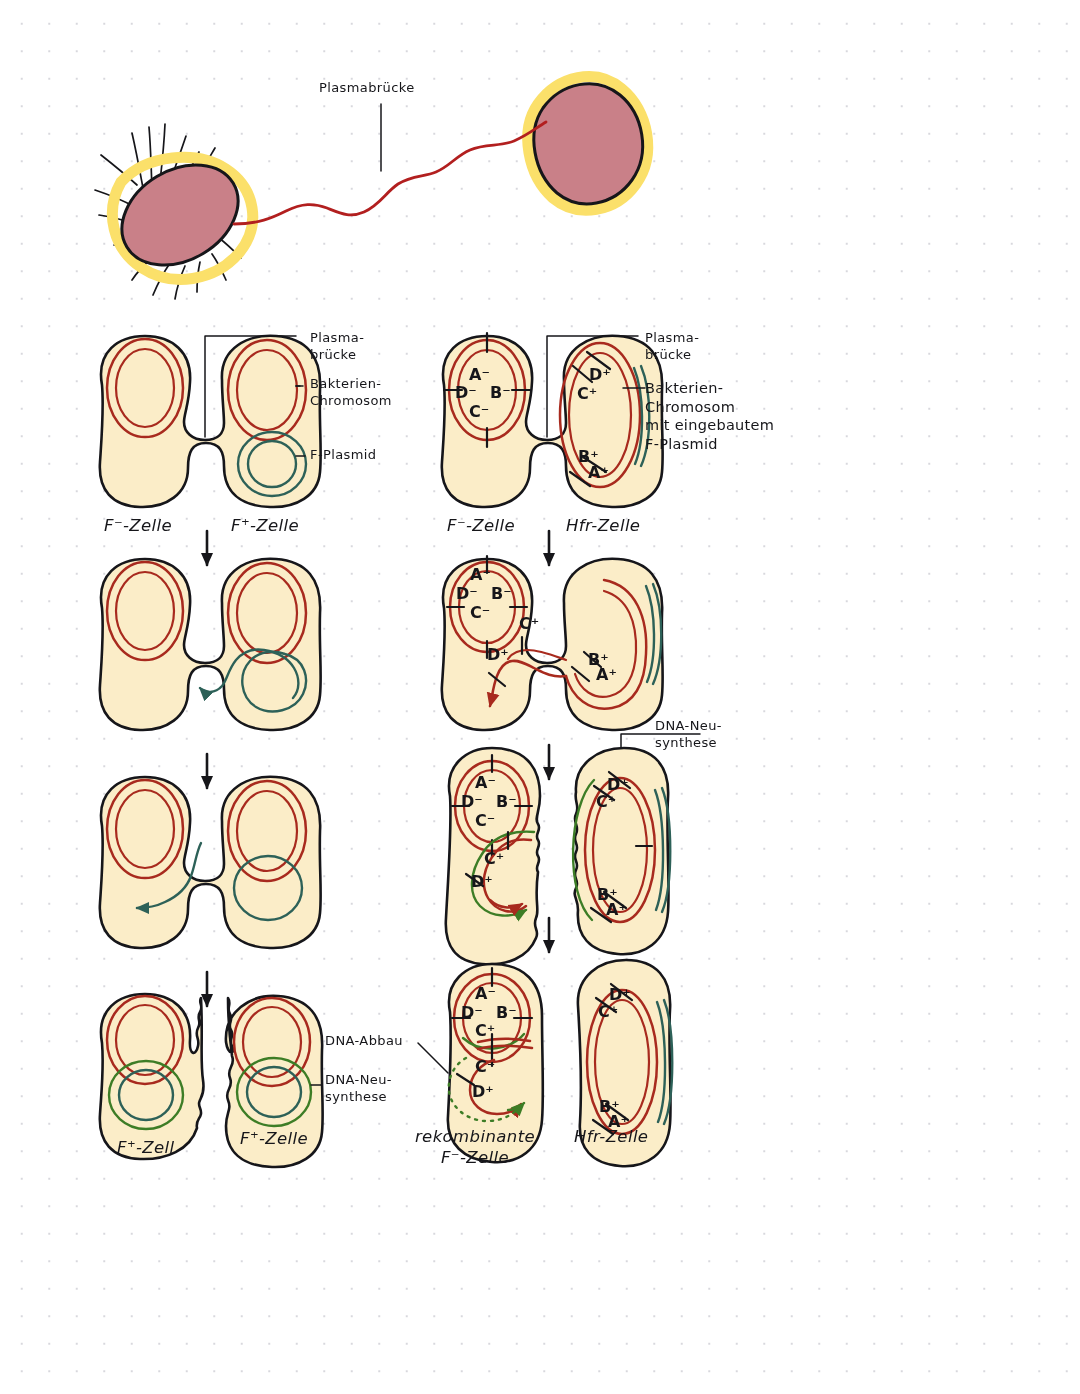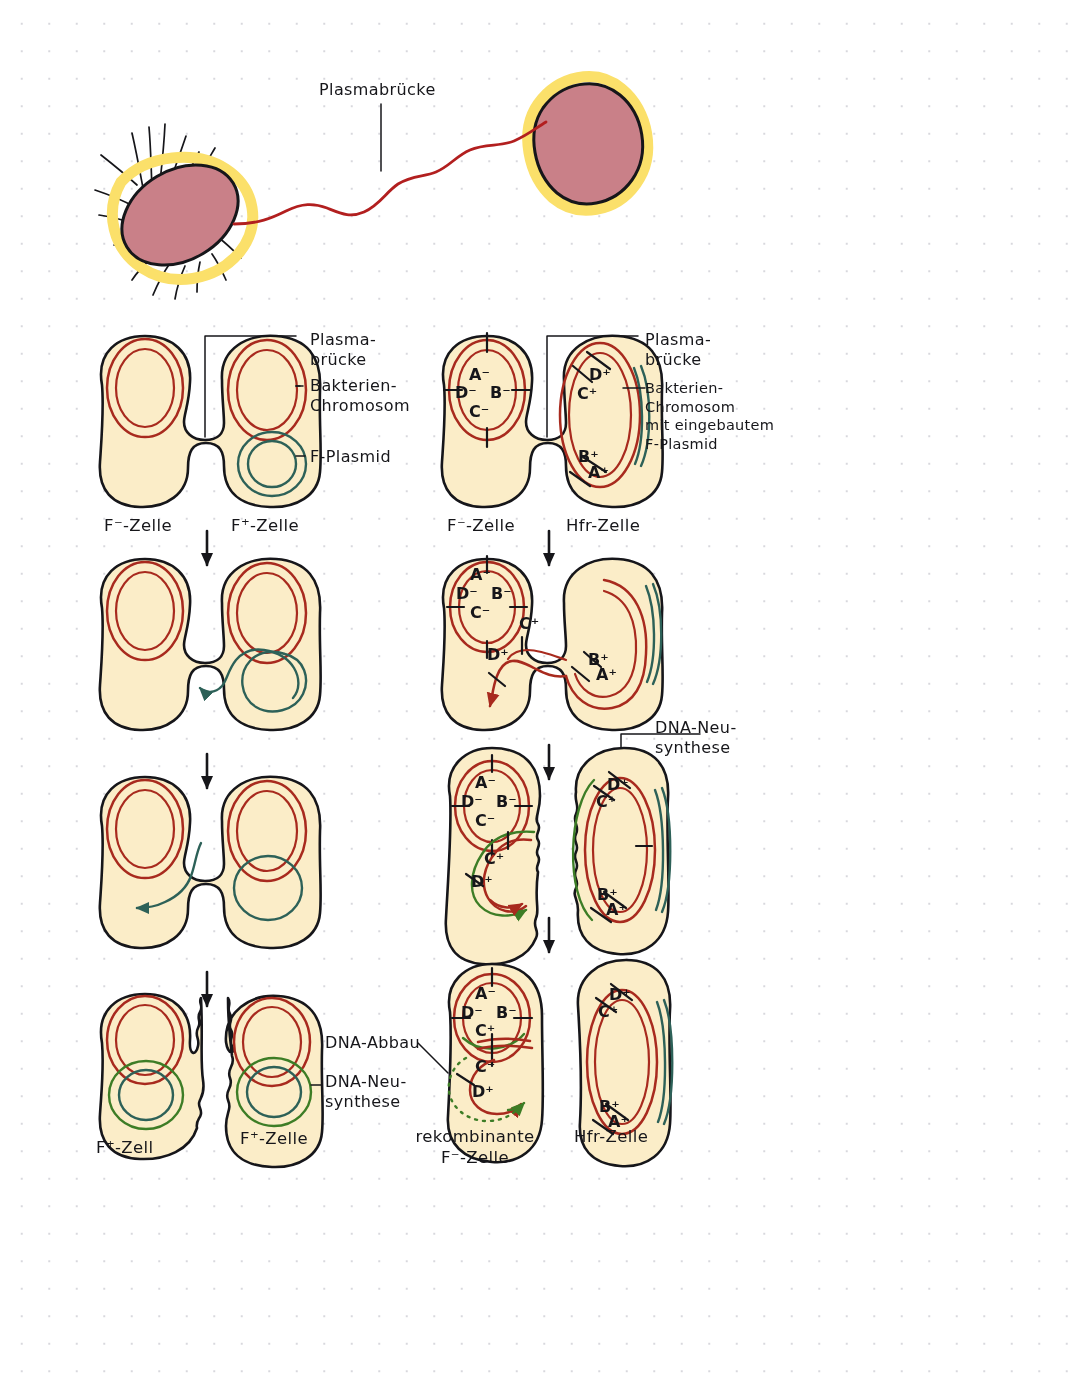--- a/index.html
+++ b/index.html
@@ -11,28 +11,28 @@
     background-position:8px 10px;
     font-family:"DejaVu Sans", sans-serif;
   }
   .sheet{position:absolute;inset:0;}
   svg.board{position:absolute;left:0;top:0;width:1080px;height:1394px;}
 
   .lbl{
     position:absolute;
     font-family:"DejaVu Sans", sans-serif;
     color:#16161a;
-    font-size:16px;
+    font-size:13px;
     line-height:1.28;
     letter-spacing:0.4px;
     white-space:pre;
   }
   .lbl.sm{font-size:14.5px;letter-spacing:0.3px;}
   .lbl.gene{font-size:16px;font-weight:700;letter-spacing:0px;}
-  .lbl.cap{font-size:16.5px;}
+  .lbl.cap{font-size:16.5px;font-style:italic;}
   .lbl.ctr{text-align:center;}
 </style>
 </head>
 <body>
 
 <div class="sheet">
 
 <svg class="board" viewBox="0 0 1080 1394">
   <defs>
     <style>
@@ -371,21 +371,21 @@
 
 <div class="lbl" style="left:310px;top:330px;">Plasma-
 brücke</div>
 <div class="lbl" style="left:310px;top:376px;">Bakterien-
 Chromosom</div>
 <div class="lbl" style="left:310px;top:447px;">F-Plasmid</div>
 
 <div class="lbl cap" style="left:104px;top:515px;">F⁻-Zelle</div>
 <div class="lbl cap" style="left:231px;top:515px;">F⁺-Zelle</div>
 
-<div class="lbl cap" style="left:96px;top:1137px;">F⁺-Zell</div>
+<div class="lbl cap" style="left:117px;top:1137px;">F⁺-Zell</div>
 <div class="lbl cap" style="left:240px;top:1128px;">F⁺-Zelle</div>
 <div class="lbl" style="left:325px;top:1072px;">DNA-Neu-
 synthese</div>
 
 <div class="lbl" style="left:645px;top:330px;">Plasma-
 brücke</div>
 <div class="lbl sm" style="left:645px;top:379px;">Bakterien-
 Chromosom
 mit eingebautem
 F-Plasmid</div>

